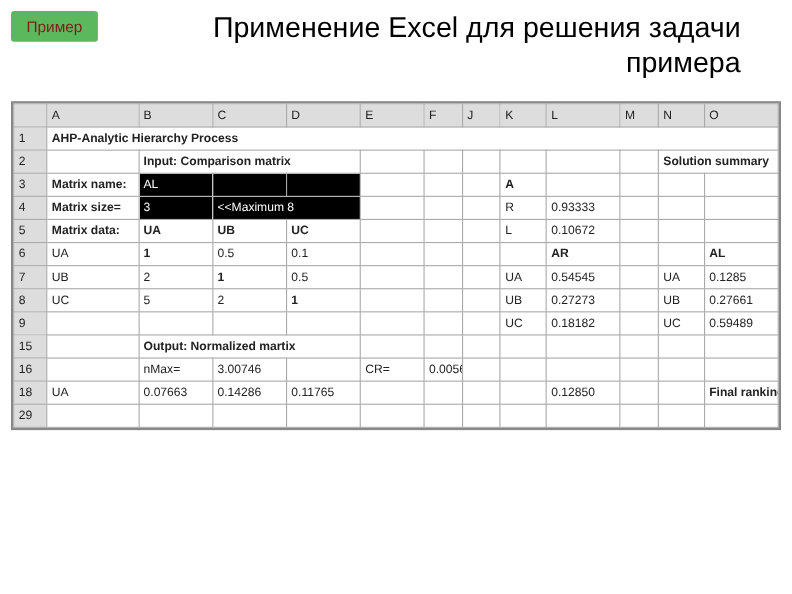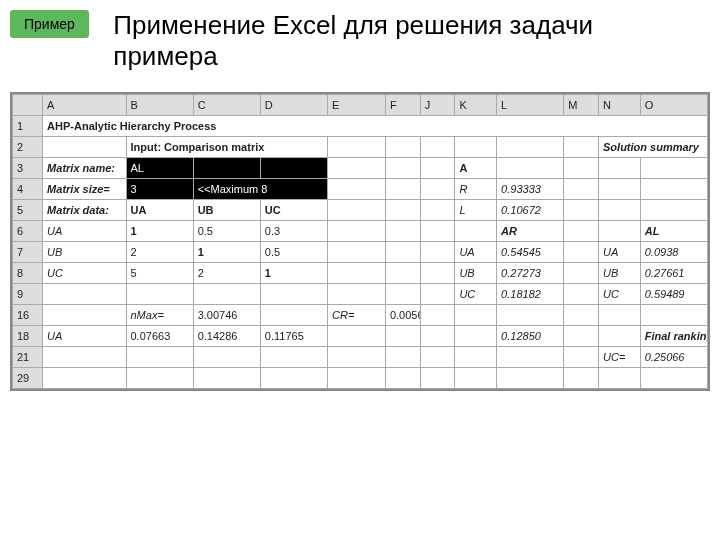--- a/index.html
+++ b/index.html
@@ -6,31 +6,31 @@
     margin: 0;
     padding: 10px;
     font-family: Arial, sans-serif;
     background: #fff;
     width: 720px;
     box-sizing: border-box;
   }
   .badge {
     display: inline-block;
     background: #5cb85c;
-    color: #000000;
+    color: #7f1d1d;
     padding: 6px 14px;
     border-radius: 3px;
     font-size: 14px;
     vertical-align: top;
     margin-right: 20px;
   }
   .title {
     display: inline-block;
     font-size: 26px;
-    text-align: left;
+    text-align: right;
     width: 560px;
     vertical-align: top;
     line-height: 1.2;
   }
   .sheet {
     margin-top: 20px;
     border: 2px solid #888;
     font-size: 11px;
     color: #222;
   }
@@ -51,21 +51,21 @@
     background: #ddd;
     text-align: center;
     font-weight: normal;
   }
   .rowhdr {
     background: #ddd;
     text-align: center;
     width: 26px;
   }
   .c { text-align: center; }
-  .r { text-align: right; font-style: italic; }
+  .r { text-align: right; }
   .bold { font-weight: bold; }
   .blackcell { background: #000; color: #fff; }
   .sel { border: 2px solid #000 !important; }
 </style>
 </head>
 <body>
 
 <div>
   <span class="badge">Пример</span>
   <span class="title">Применение Excel для решения задачи примера</span>
@@ -162,21 +162,21 @@
   <td class="r">0.10672</td>
   <td></td>
           <td></td>
           <td></td>
         </tr>
 <tr>
           <td class="rowhdr">6</td>
   <td class="r">UA</td>
   <td class="bold">1</td>
   <td>0.5</td>
-  <td>0.3</td>
+  <td>0.1</td>
   <td></td>
           <td></td>
           <td></td>
           <td></td>
   <td class="bold r">AR</td>
   <td></td>
           <td></td>
   <td class="bold r">AL</td>
         </tr>
 <tr>
@@ -185,21 +185,21 @@
   <td>2</td>
   <td class="bold">1</td>
   <td>0.5</td>
   <td></td>
           <td></td>
           <td></td>
   <td class="r">UA</td>
   <td class="r">0.54545</td>
   <td></td>
   <td class="r">UA</td>
-  <td class="r">0.0938</td>
+  <td class="r">0.1285</td>
         </tr>
 <tr>
           <td class="rowhdr">8</td>
   <td class="r">UC</td>
   <td>5</td>
   <td>2</td>
   <td class="bold">1</td>
   <td></td>
           <td></td>
           <td></td>
@@ -218,20 +218,33 @@
           <td></td>
           <td></td>
           <td></td>
   <td class="r">UC</td>
   <td class="r">0.18182</td>
   <td></td>
   <td class="r">UC</td>
   <td class="r">0.59489</td>
         </tr>
 <tr>
+          <td class="rowhdr">15</td>
+  <td></td>
+          <td colspan="3" class="c bold">Output: Normalized martix</td>
+  <td></td>
+          <td></td>
+          <td></td>
+          <td></td>
+          <td></td>
+          <td></td>
+          <td></td>
+          <td></td>
+        </tr>
+<tr>
           <td class="rowhdr">16</td>
   <td></td>
           <td class="r">nMax=</td>
   <td>3.00746</td>
   <td></td>
   <td class="r">CR=</td>
   <td>0.0056</td>
   <td></td>
           <td></td>
           <td></td>
@@ -246,35 +259,20 @@
   <td>0.14286</td>
   <td>0.11765</td>
   <td></td>
           <td></td>
           <td></td>
           <td></td>
   <td class="r">0.12850</td>
   <td></td>
           <td></td>
   <td class="bold r">Final ranking</td>
-        </tr>
-<tr>
-          <td class="rowhdr">21</td>
-  <td></td>
-          <td></td>
-          <td></td>
-          <td></td>
-          <td></td>
-          <td></td>
-          <td></td>
-          <td></td>
-          <td></td>
-          <td></td>
-  <td class="r">UC=</td>
-  <td class="r">0.25066</td>
         </tr>
 <tr>
           <td class="rowhdr">29</td>
   <td></td>
           <td></td>
           <td></td>
           <td></td>
           <td></td>
           <td></td>
           <td></td>

